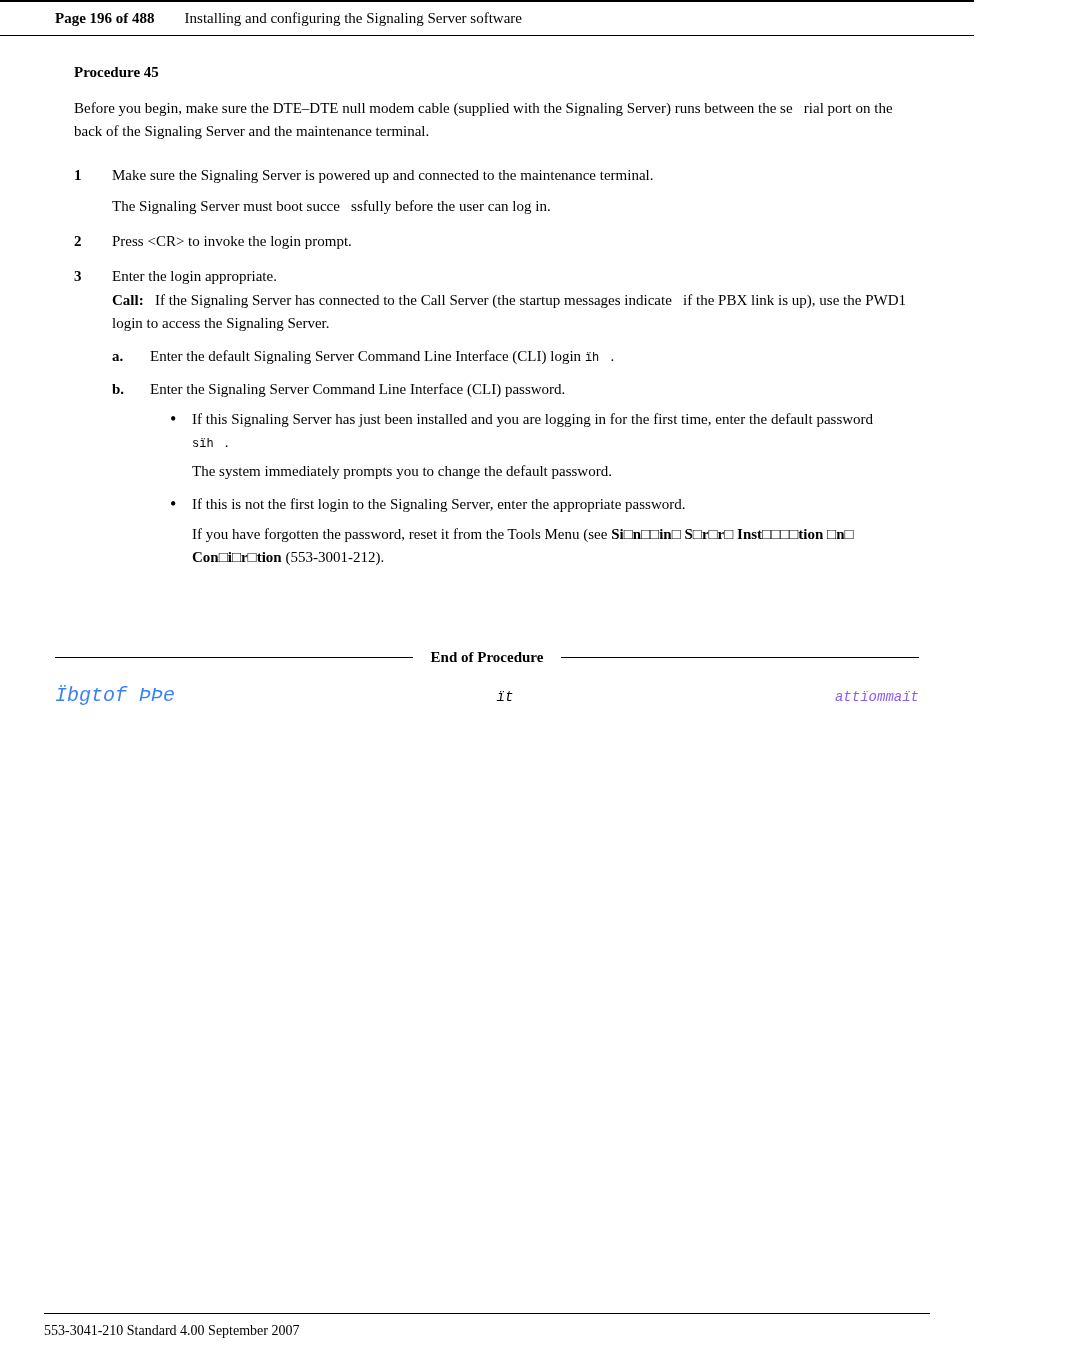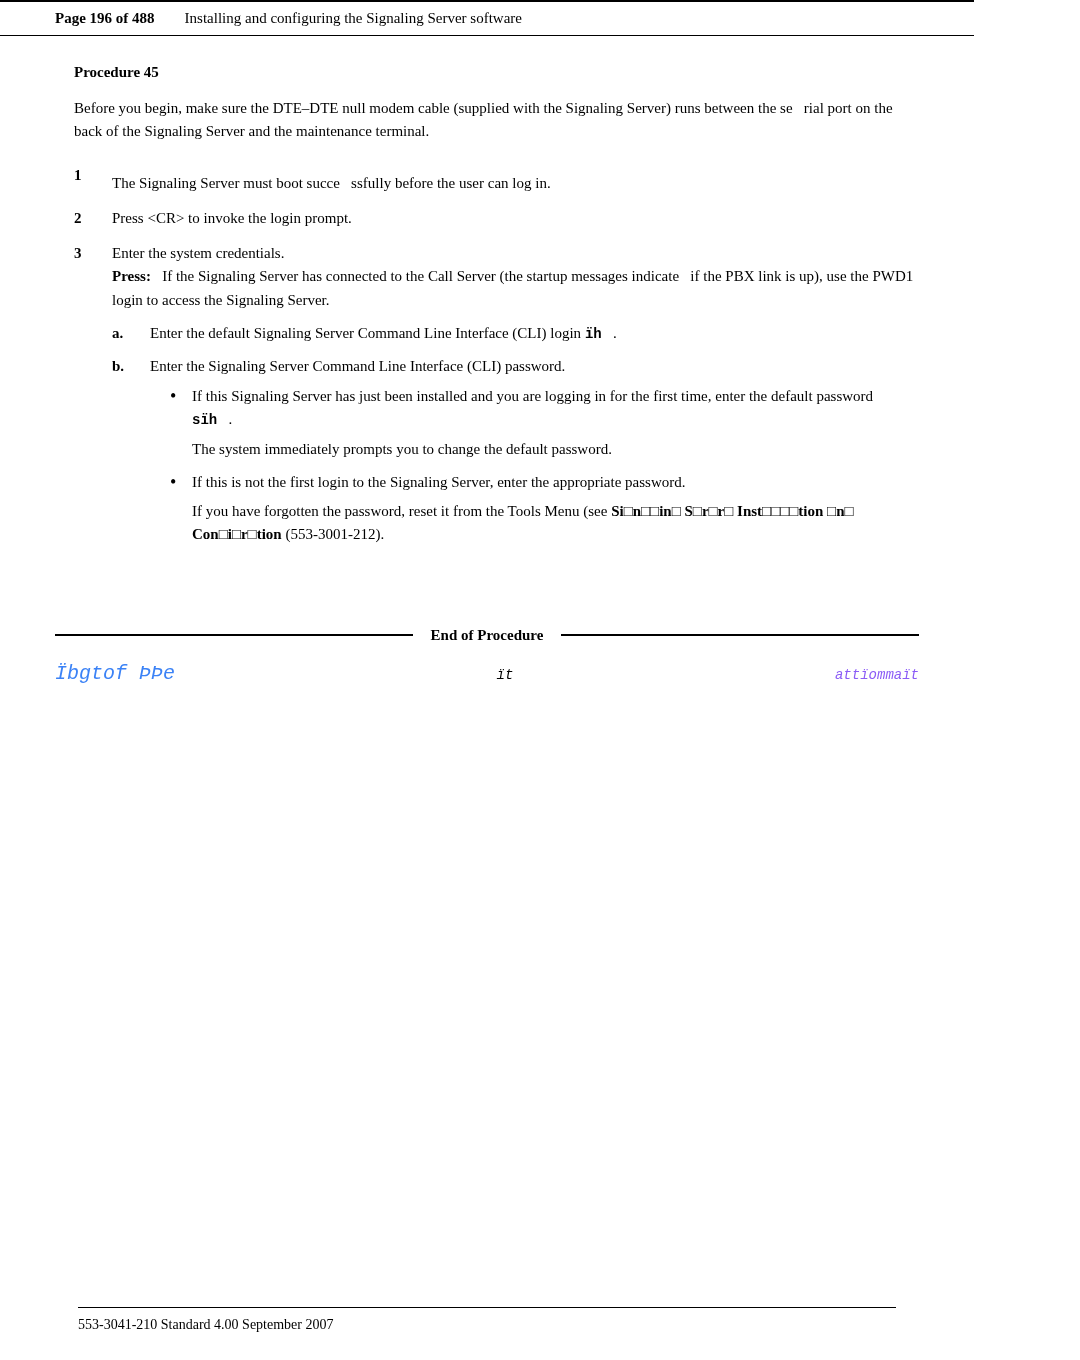--- a/index.html
+++ b/index.html
@@ -139,22 +139,22 @@
     
     .sub-note-para {
       margin-top: 8px;
       margin-left: 0;
       font-size: 15px;
       line-height: 1.55;
     }
     
     .mono-bold {
       font-family: 'Courier New', Courier, monospace;
-      font-weight: bold;
-      font-size: 14px;
+      font-weight: normal;
+      font-size: 12px;
     }
     
     .ref-bold {
       font-weight: bold;
     }
     
     .eop-bar {
       display: flex;
       align-items: center;
       justify-content: center;
@@ -195,24 +195,24 @@
     }
     .footer-nav-right {
       font-family: 'Courier New', Courier, monospace;
       font-size: 14px;
       color: #8b5cf6;
       font-style: italic;
     }
     
     .bottom-bar {
       position: absolute;
-      bottom: 27px;
+      bottom: 21px;
       left: 0;
       right: 0;
-      padding: 0 78px;
+      padding: 0 44px;
     }
     .bottom-rule {
       border: none;
       border-top: 1px solid #000;
       margin-bottom: 8px;
     }
     .bottom-info {
       font-size: 14px;
       color: #000;
     }
@@ -233,39 +233,40 @@
       <span class="proc-label">Procedure 45</span>
     </div>
 
     <p class="intro-para">Before you begin, make sure the DTE–DTE null modem cable (supplied with the Signaling Server) runs between the se&nbsp;&nbsp;&nbsp;rial port on the back of the Signaling Server and the maintenance terminal.</p>
 
     <ol class="steps-list">
 
       <li class="step-item">
         <span class="step-num"><strong>1</strong></span>
         <div class="step-content">
+          <span>Make sure the Signaling Server is powered up and connected to the maintenance terminal.</span>
           <p class="sub-note-para">The Signaling Server must boot succe&nbsp;&nbsp;&nbsp;ssfully before the user can log in.</p>
         </div>
       </li>
 
       <li class="step-item">
         <span class="step-num"><strong>2</strong></span>
         <div class="step-content">
           <span>Press &lt;CR&gt; to invoke the login prompt.</span>
         </div>
       </li>
 
       <li class="step-item">
         <span class="step-num"><strong>3</strong></span>
         <div class="step-content">
-          <span>Enter the system credentials.</span>
+          <span>Enter the login appropriate.</span>
 
           
           <p class="step-sub-note">
-            <span class="note-label">Press:</span>
+            <span class="note-label">Call:</span>
             &nbsp; If the Signaling Server has connected to the Call Server (the startup messages indicate &nbsp;&nbsp;if the PBX link is up), use the PWD1 login to access the Signaling Server.
           </p>
 
           
           <ul class="sub-steps">
 
             <li class="sub-step-item">
               <span class="sub-step-label"><strong>a.</strong></span>
               <div class="sub-step-content">
                 Enter the default Signaling Server Command Line Interface (CLI) login <span class="mono-bold">ïh</span>&nbsp;&nbsp;&nbsp;.

